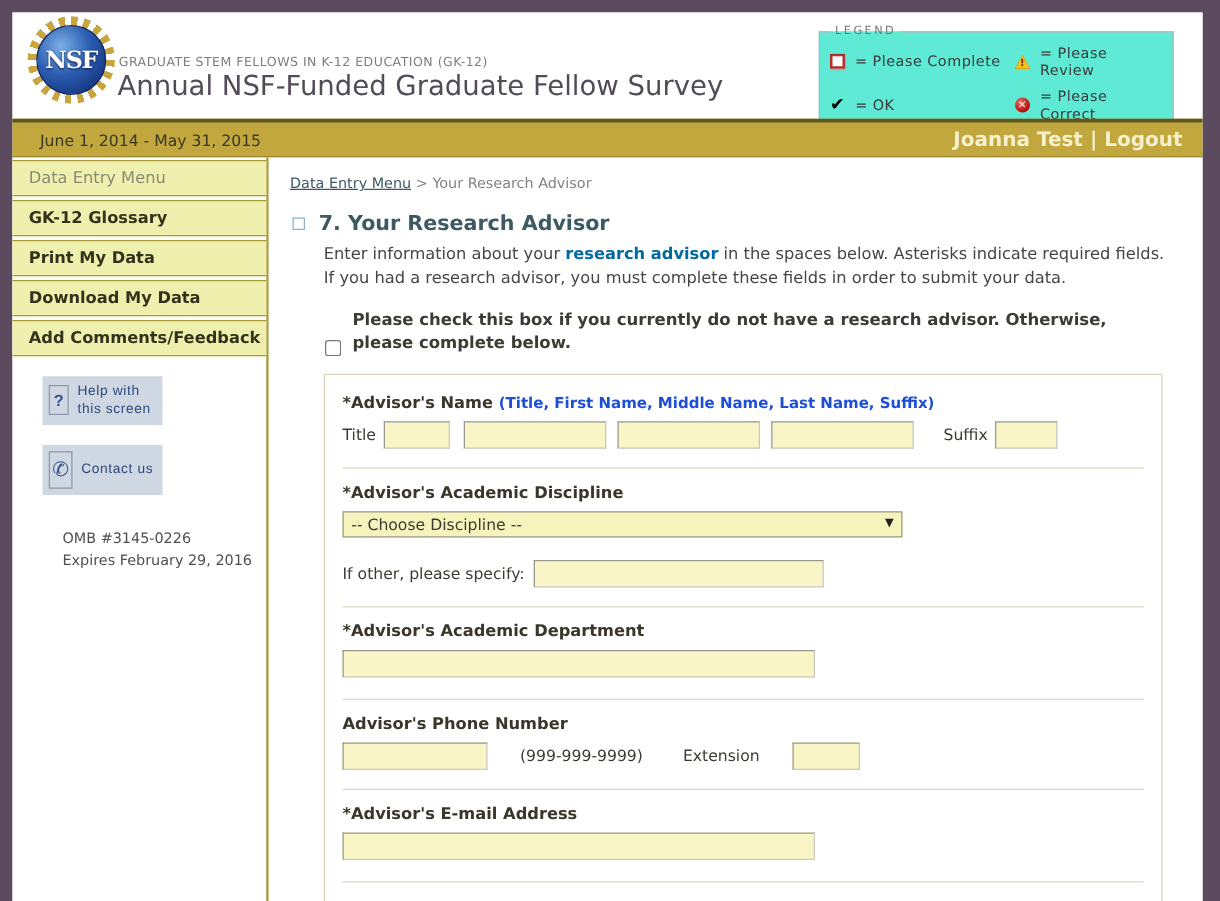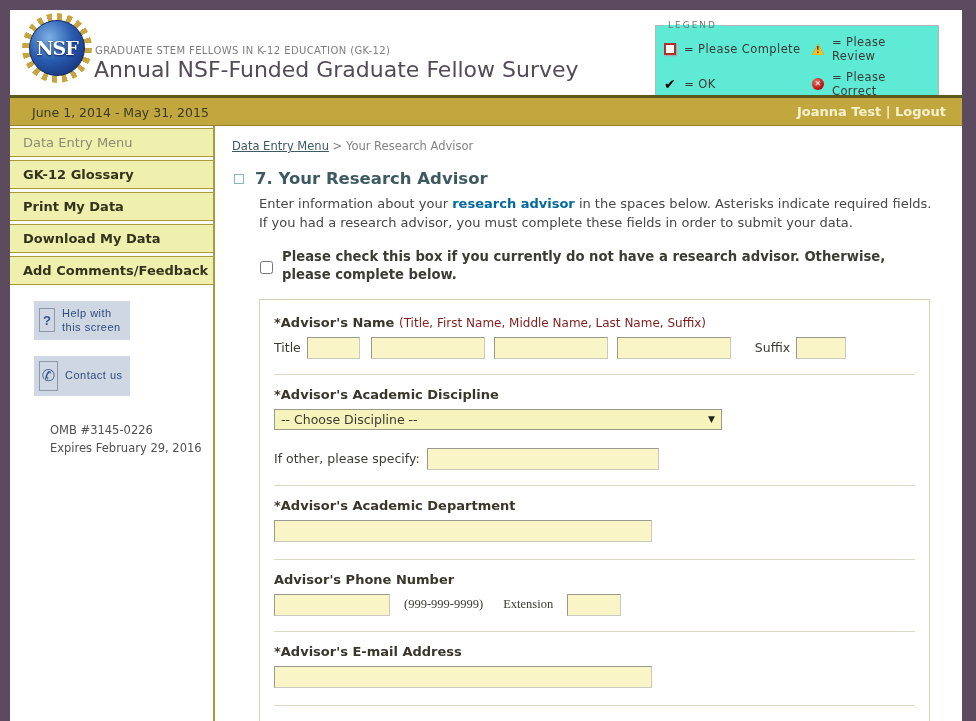--- a/index.html
+++ b/index.html
@@ -35,21 +35,21 @@
     border-bottom:11px solid #f2c11a;display:inline-block;flex:0 0 auto;filter:drop-shadow(0 0 .5px #c03000);}
   .tri span{position:absolute;left:-2px;top:2px;font-size:8px;font-weight:bold;color:#7a2000;}
   .err{display:inline-block;width:12px;height:12px;border-radius:50%;flex:0 0 auto;
     background:radial-gradient(circle at 35% 30%,#ee6a5a,#b40606 75%);
     color:#fff;font-size:8px;line-height:12px;text-align:center;font-weight:bold;}
 
   
   .goldbar{height:27px;background:#c2a63e;border-top:3px solid #5e5a1e;border-bottom:1px solid #93832b;
     position:relative;line-height:27px;}
   .date-range{padding-left:22px;font-size:12.5px;color:#3a3a24;}
-  .userbox{position:absolute;right:16px;top:0;font-size:13px;font-weight:bold;color:#f6f1cd;padding-left:34px;}
+  .userbox{position:absolute;right:16px;top:0;font-size:16px;font-weight:bold;color:#f6f1cd;padding-left:34px;}
   .userbox .logout{cursor:pointer;}
 
   
   .content{display:flex;height:595px;}
   .sidebar{width:203px;flex:0 0 203px;border-right:2px solid #a89b3b;position:relative;background:#fff;}
   .menu{margin-top:2px;}
   .menu-item{background:#f0f0ae;border-top:1px solid #a89b3b;border-bottom:1px solid #a89b3b;
     margin-bottom:3px;padding:6px 4px 6px 13px;font-size:13px;font-weight:bold;color:#33331d;cursor:pointer;}
   .menu-item.current{font-weight:normal;color:#8b8b76;}
 
@@ -63,29 +63,29 @@
   .omb{position:absolute;left:40px;top:296px;font-size:11.5px;color:#4f4f4f;line-height:1.55;}
 
   .main{flex:1;position:relative;background:#fff;}
   .breadcrumb{padding:13px 0 0 17px;font-size:11.5px;color:#828282;}
   .breadcrumb .bc-link{color:#3c5a64;text-decoration:underline;cursor:pointer;}
   .heading-row{margin:16px 0 0 19px;display:flex;align-items:center;gap:11px;}
   .heading-square{width:8px;height:8px;border:1px solid #85b5c6;margin-top:1px;flex:0 0 auto;}
   .page-title{font-size:16.5px;color:#3d5a62;font-weight:bold;margin:0;}
   .intro{margin:7px 0 0 44px;width:678px;font-size:13px;color:#474747;line-height:1.45;}
   .intro .adv-link{color:#0369a1;font-weight:bold;cursor:pointer;}
-  .check-row{margin:15px 0 4px 45px;display:flex;gap:9px;width:660px;align-items:center;}
+  .check-row{margin:15px 0 4px 45px;display:flex;gap:9px;width:660px;align-items:flex-end;}
   .check-row input{margin:2px 0 0 0;}
   .check-label{font-size:13.2px;font-weight:bold;color:#3c3c34;line-height:1.4;}
 
   
   .panel{margin:14px 0 0 44px;width:671px;box-sizing:border-box;border:1px solid #d9d3ba;
     background:#fff;padding:10px 14px 18px 14px;}
   .field-label{font-size:13px;font-weight:bold;color:#3a362a;margin:5px 0 7px 0;}
-  .hint{font-weight:normal;color:#7f1d1d;font-size:12px;}
+  .hint{font-weight:bold;color:#1d4ed8;font-size:12px;}
   .sep{border:none;border-top:1px solid #ddd8c2;margin:15px 0 12px 0;}
   .row{display:flex;align-items:center;}
   .tinput{background:#f9f5c6;border:1px solid #999990;border-right-color:#c9c9c0;border-bottom-color:#c9c9c0;
     height:18px;font-family:inherit;font-size:12.5px;color:#333;padding:1px 4px;}
   .lbl{font-size:12.5px;color:#3b3b33;}
   .w-title{width:43px;} .w-name{width:104px;} .w-suffix{width:40px;}
   .w-other{width:222px;} .w-wide{width:368px;} .w-phone{width:106px;} .w-ext{width:44px;}
   .selectbox{width:448px;box-sizing:border-box;height:21px;background:#f7f3bd;border:1px solid #9a9a8a;
     display:flex;align-items:center;justify-content:space-between;padding:0 6px;
     font-size:12.5px;color:#3a3a30;cursor:pointer;}
@@ -221,21 +221,21 @@
         </div>
 
         <hr class="sep">
 
         <div class="field-label">*Advisor's Academic Department</div>
         <input class="tinput w-wide" style="">
 
         <hr class="sep" style="margin-top:17px;">
 
         <div class="field-label">Advisor's Phone Number</div>
-        <div class="row" style="gap:14px;font-family:Liberation Serif, serif;">
+        <div class="row" style="gap:26px;">
           <input class="tinput w-phone" style="">
           <span class="lbl">(999-999-9999)</span>
           <span class="lbl" style="margin-left:6px;">Extension</span>
           <input class="tinput w-ext" style="">
         </div>
 
         <hr class="sep">
 
         <div class="field-label">*Advisor's E-mail Address</div>
         <input class="tinput w-wide" style="">

